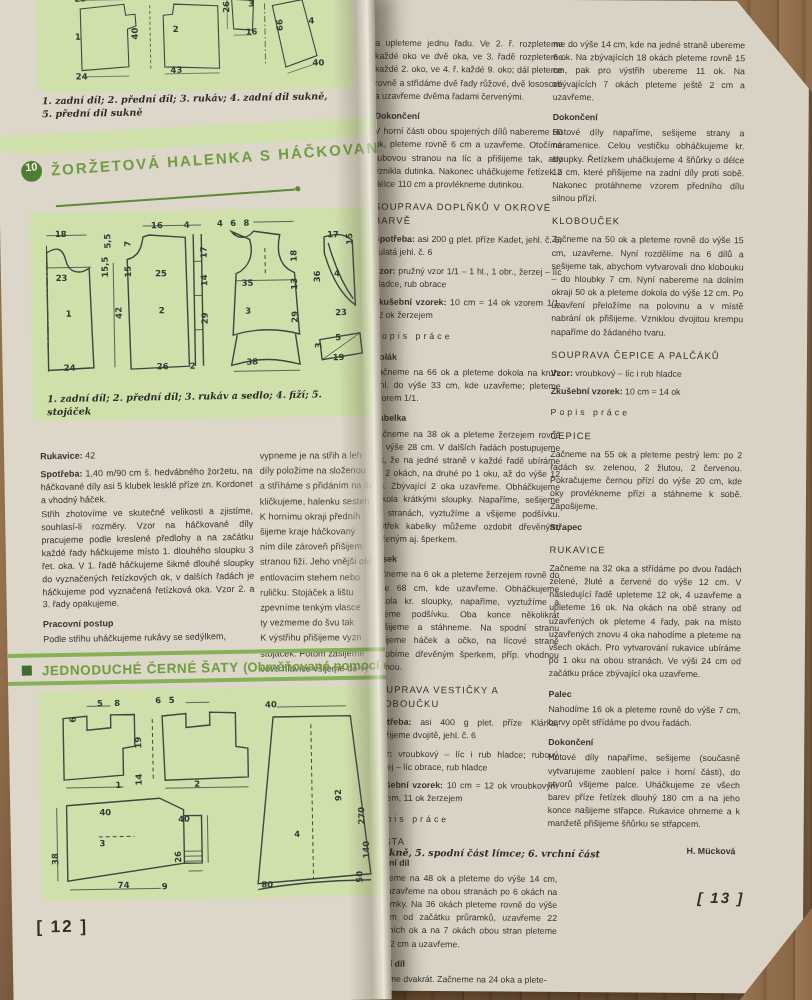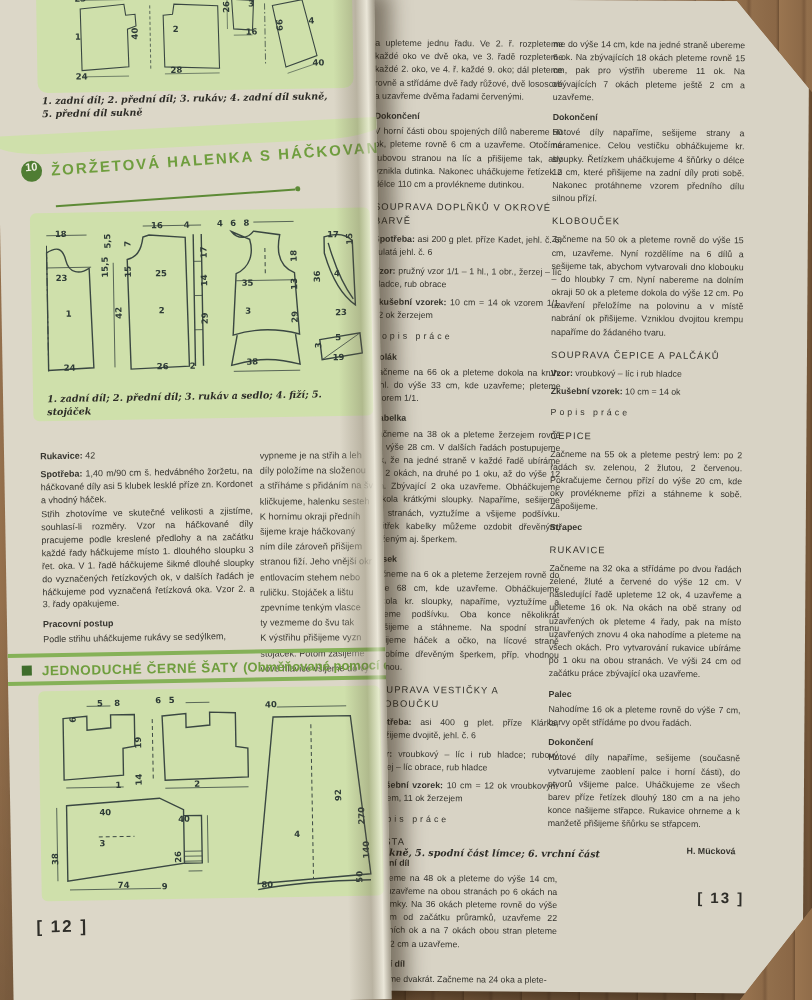--- a/index.html
+++ b/index.html
@@ -134,21 +134,21 @@
         <div class="tb tb-bold">Dokončení</div>
         <div class="tb tb-plain">Hotové díly napaříme, sešijeme (současně vytvarujeme zaoblení palce i horní části), do otvorů všijeme palce. Uháčkujeme ze všech barev příze řetízek dlouhý 180 cm a na jeho konce našijeme střapce. Rukavice ohrneme a k manžetě přišijeme šňůrku se střapcem.</div>
         <div class="tb tb-sig">H. Mücková</div>
       </div>
 
     <div class="figcaption" style="left:8px;top:848px;width:280px;">
       <div>ukáv; 4. sukně, 5. spodní část límce; 6. vrchní část límce;</div>
       <div style="padding-left:10px;">kabelka</div>
     </div>
 
-    <div class="pnum" style="left:374px;top:888px;font-size:15px;">[ 13 ]</div>
+    <div class="pnum" style="left:374px;top:888px;font-size:15px;font-style:italic;">[ 13 ]</div>
   </div>
 
   <div class="page page-left">
 
     <div class="gpanel" style="left:40px;top:0;width:316px;height:100px;border-radius:0 0 10px 10px;">
       <svg width="316" height="100" viewBox="0 0 320 128">
         <path class="dim" d="M14,10 H70"></path>
         <path class="pp" d="M14,21 L70,16 L72,30 L84,29 L85,44 L74,48 L75,96 L15,100 Z"></path>
         <path class="dim" d="M15,108 H75"></path>
         <path class="dash" d="M103,18 V100"></path>
@@ -162,21 +162,21 @@
         <path class="pp" d="M260,21 L298,14 L316,86 L276,100 Z"></path>
         <path class="dim" d="M278,108 L318,95"></path>
       </svg>
       <div class="dlayer" style="left:0;top:0;width:316px;height:100px;">
           <span class="dlabel" style="left: 14%; top: 6%;">23</span>
           <span class="dlabel" style="left: 44%; top: 6%;">27</span>
           <span class="dlabel" style="left: 13%; top: 44%;">1</span>
           <span class="dlabel" style="left: 44%; top: 38%;">2</span>
           <span class="dlabel vert" style="left: 31%; top: 42%;">40</span>
           <span class="dlabel" style="left: 14%; top: 84%;">24</span>
-          <span class="dlabel" style="left: 44%; top: 79%;">28</span>
+          <span class="dlabel" style="left: 44%; top: 79%;">43</span>
           <span class="dlabel vert" style="left: 60%; top: 17%;">26</span>
           <span class="dlabel" style="left: 68%; top: 14%;">3</span>
           <span class="dlabel" style="left: 68%; top: 42%;">16</span>
           <span class="dlabel vert" style="left: 77%; top: 36%;">66</span>
           <span class="dlabel" style="left: 87%; top: 32%;">4</span>
           <span class="dlabel" style="left: 89%; top: 74%;">40</span>
         </div>
     </div>
 
     <div class="figcaption" style="left:44px;top:102px;width:310px;">

